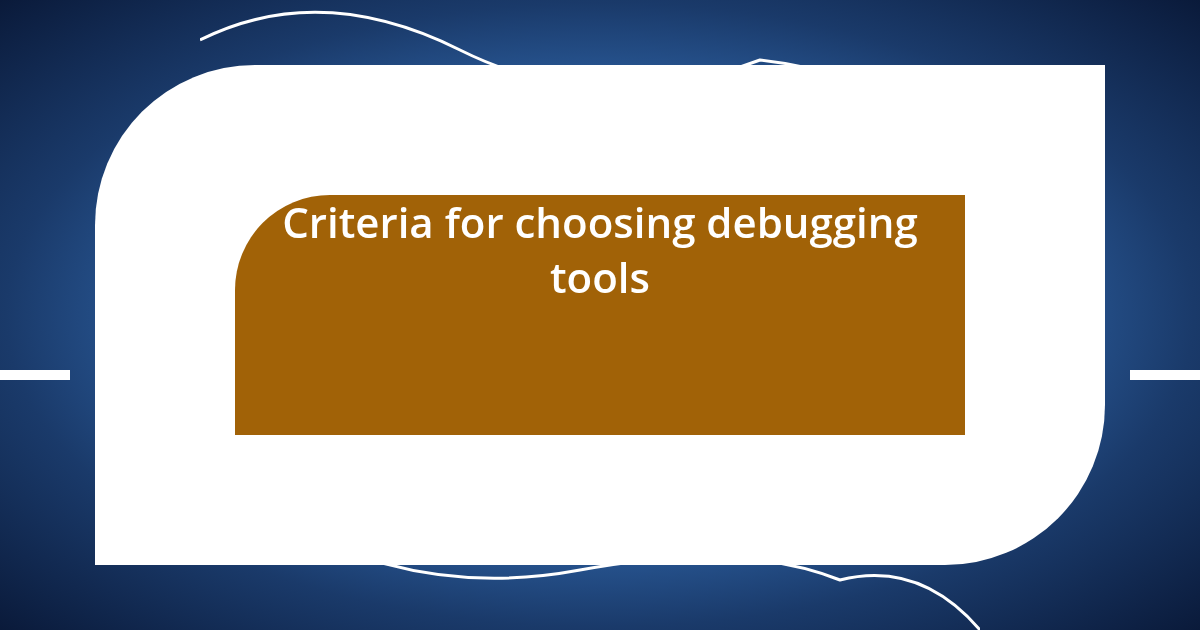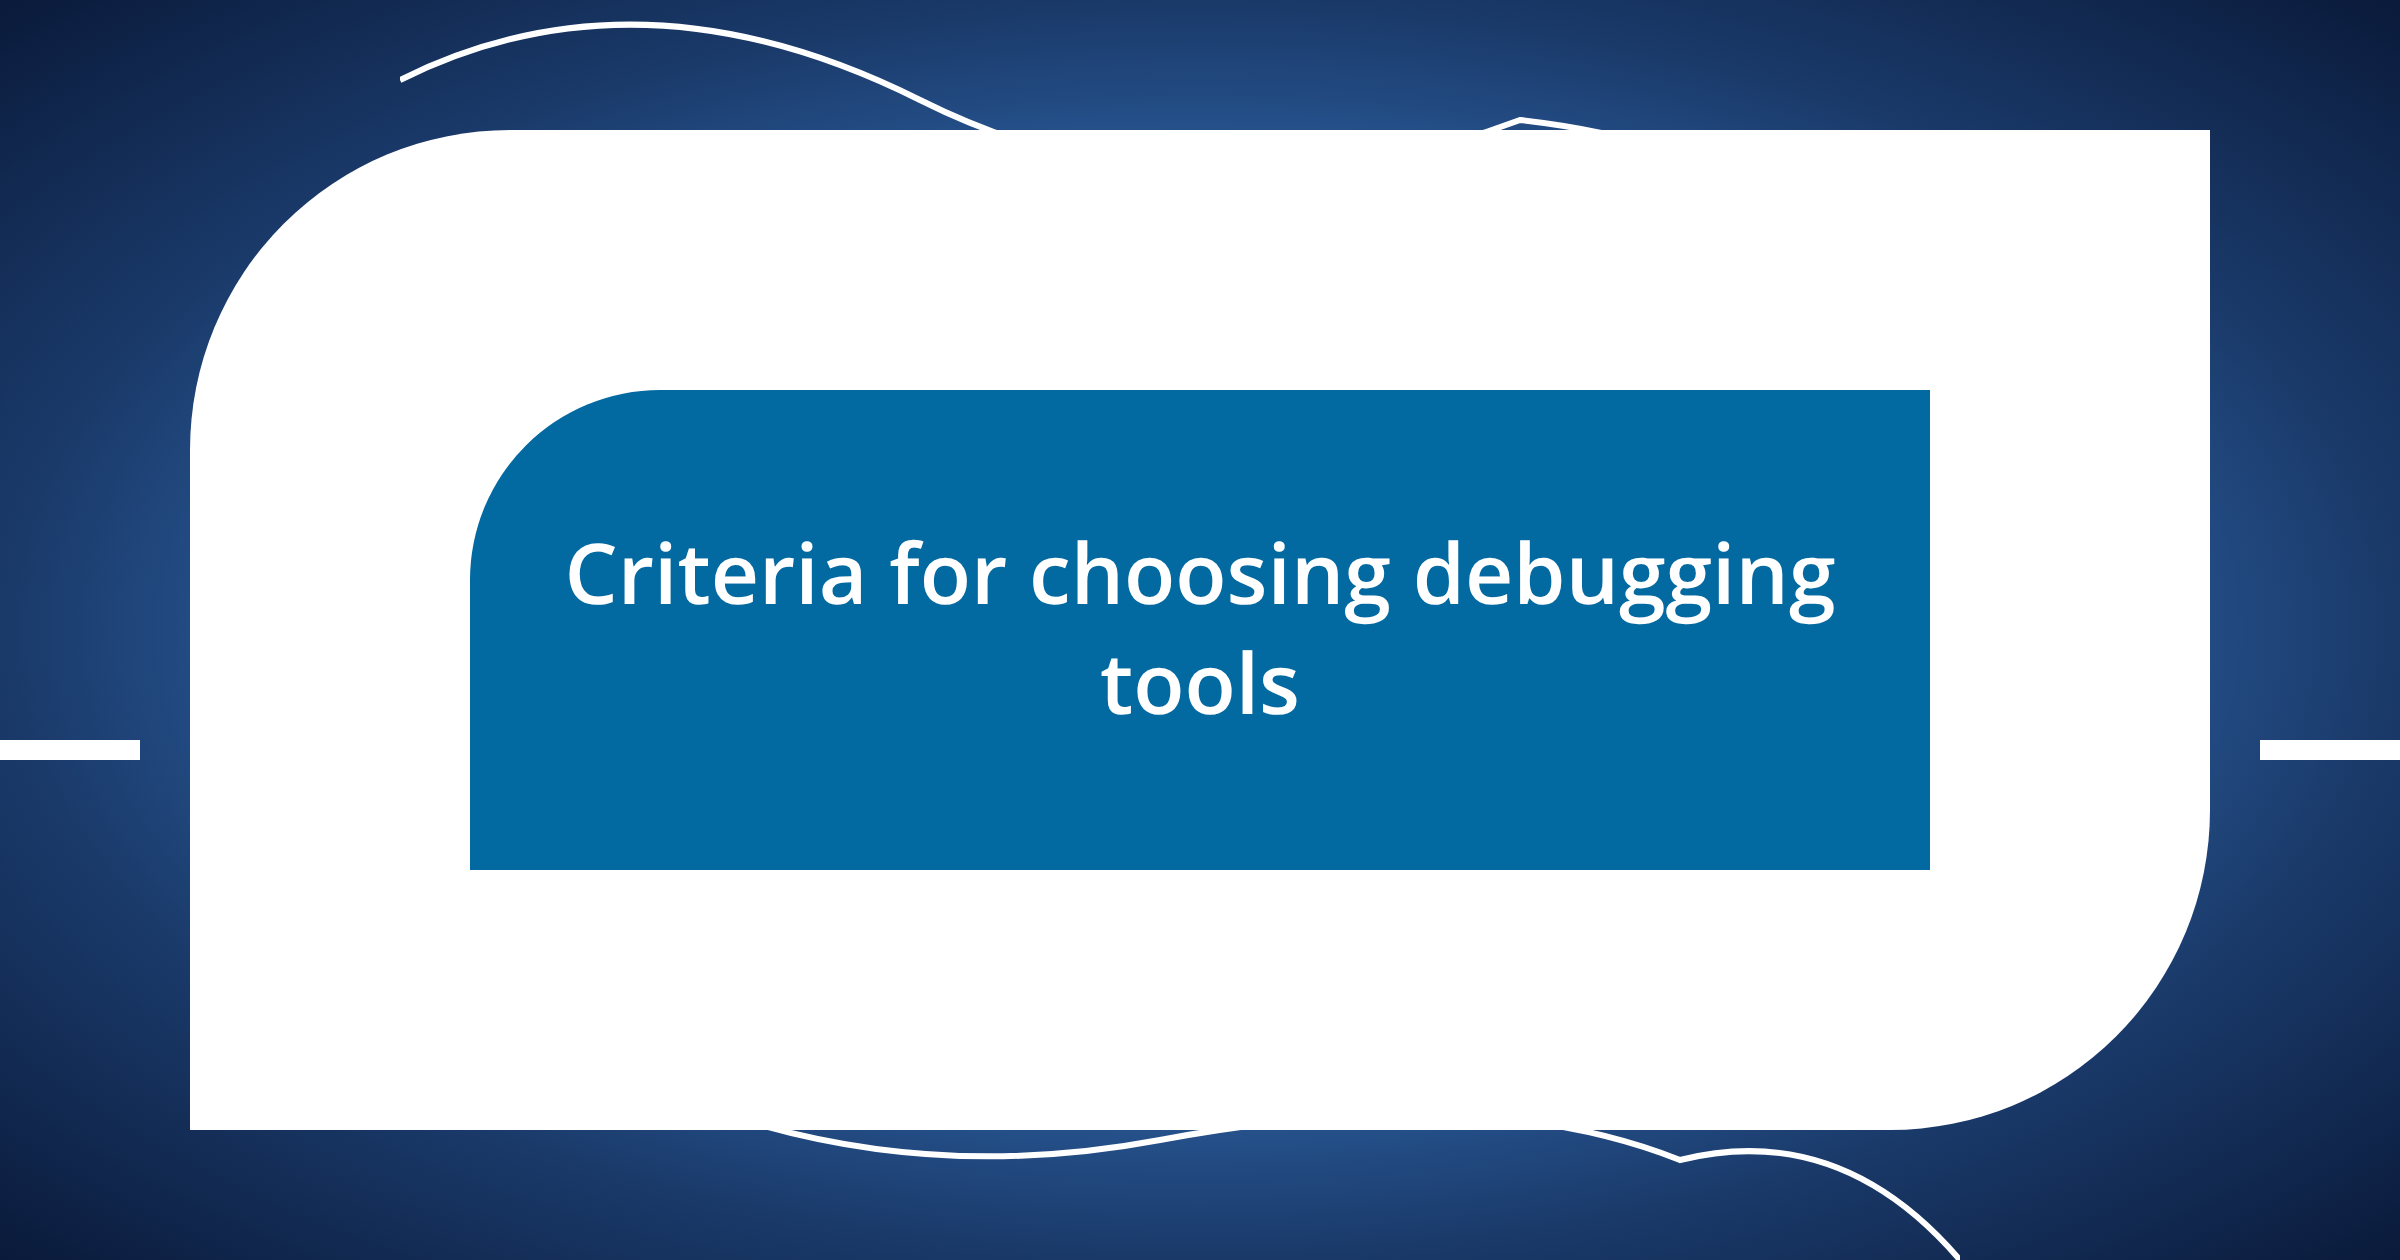--- a/index.html
+++ b/index.html
@@ -38,24 +38,23 @@
       background: white;
       border-top-left-radius: 160px;
       border-bottom-right-radius: 160px;
     }
     .inner-shape {
       position: absolute;
       top: 195px;
       left: 235px;
       width: 730px;
       height: 240px;
-      background: #0369a1;
+      background: #a16207;
       border-top-left-radius: 95px;
       display: flex;
-      align-items: center;
       justify-content: center;
     }
     .title {
       color: white;
       font-size: 42px;
       font-weight: 600;
       text-align: center;
       line-height: 1.3;
       padding: 0 40px;
     }

